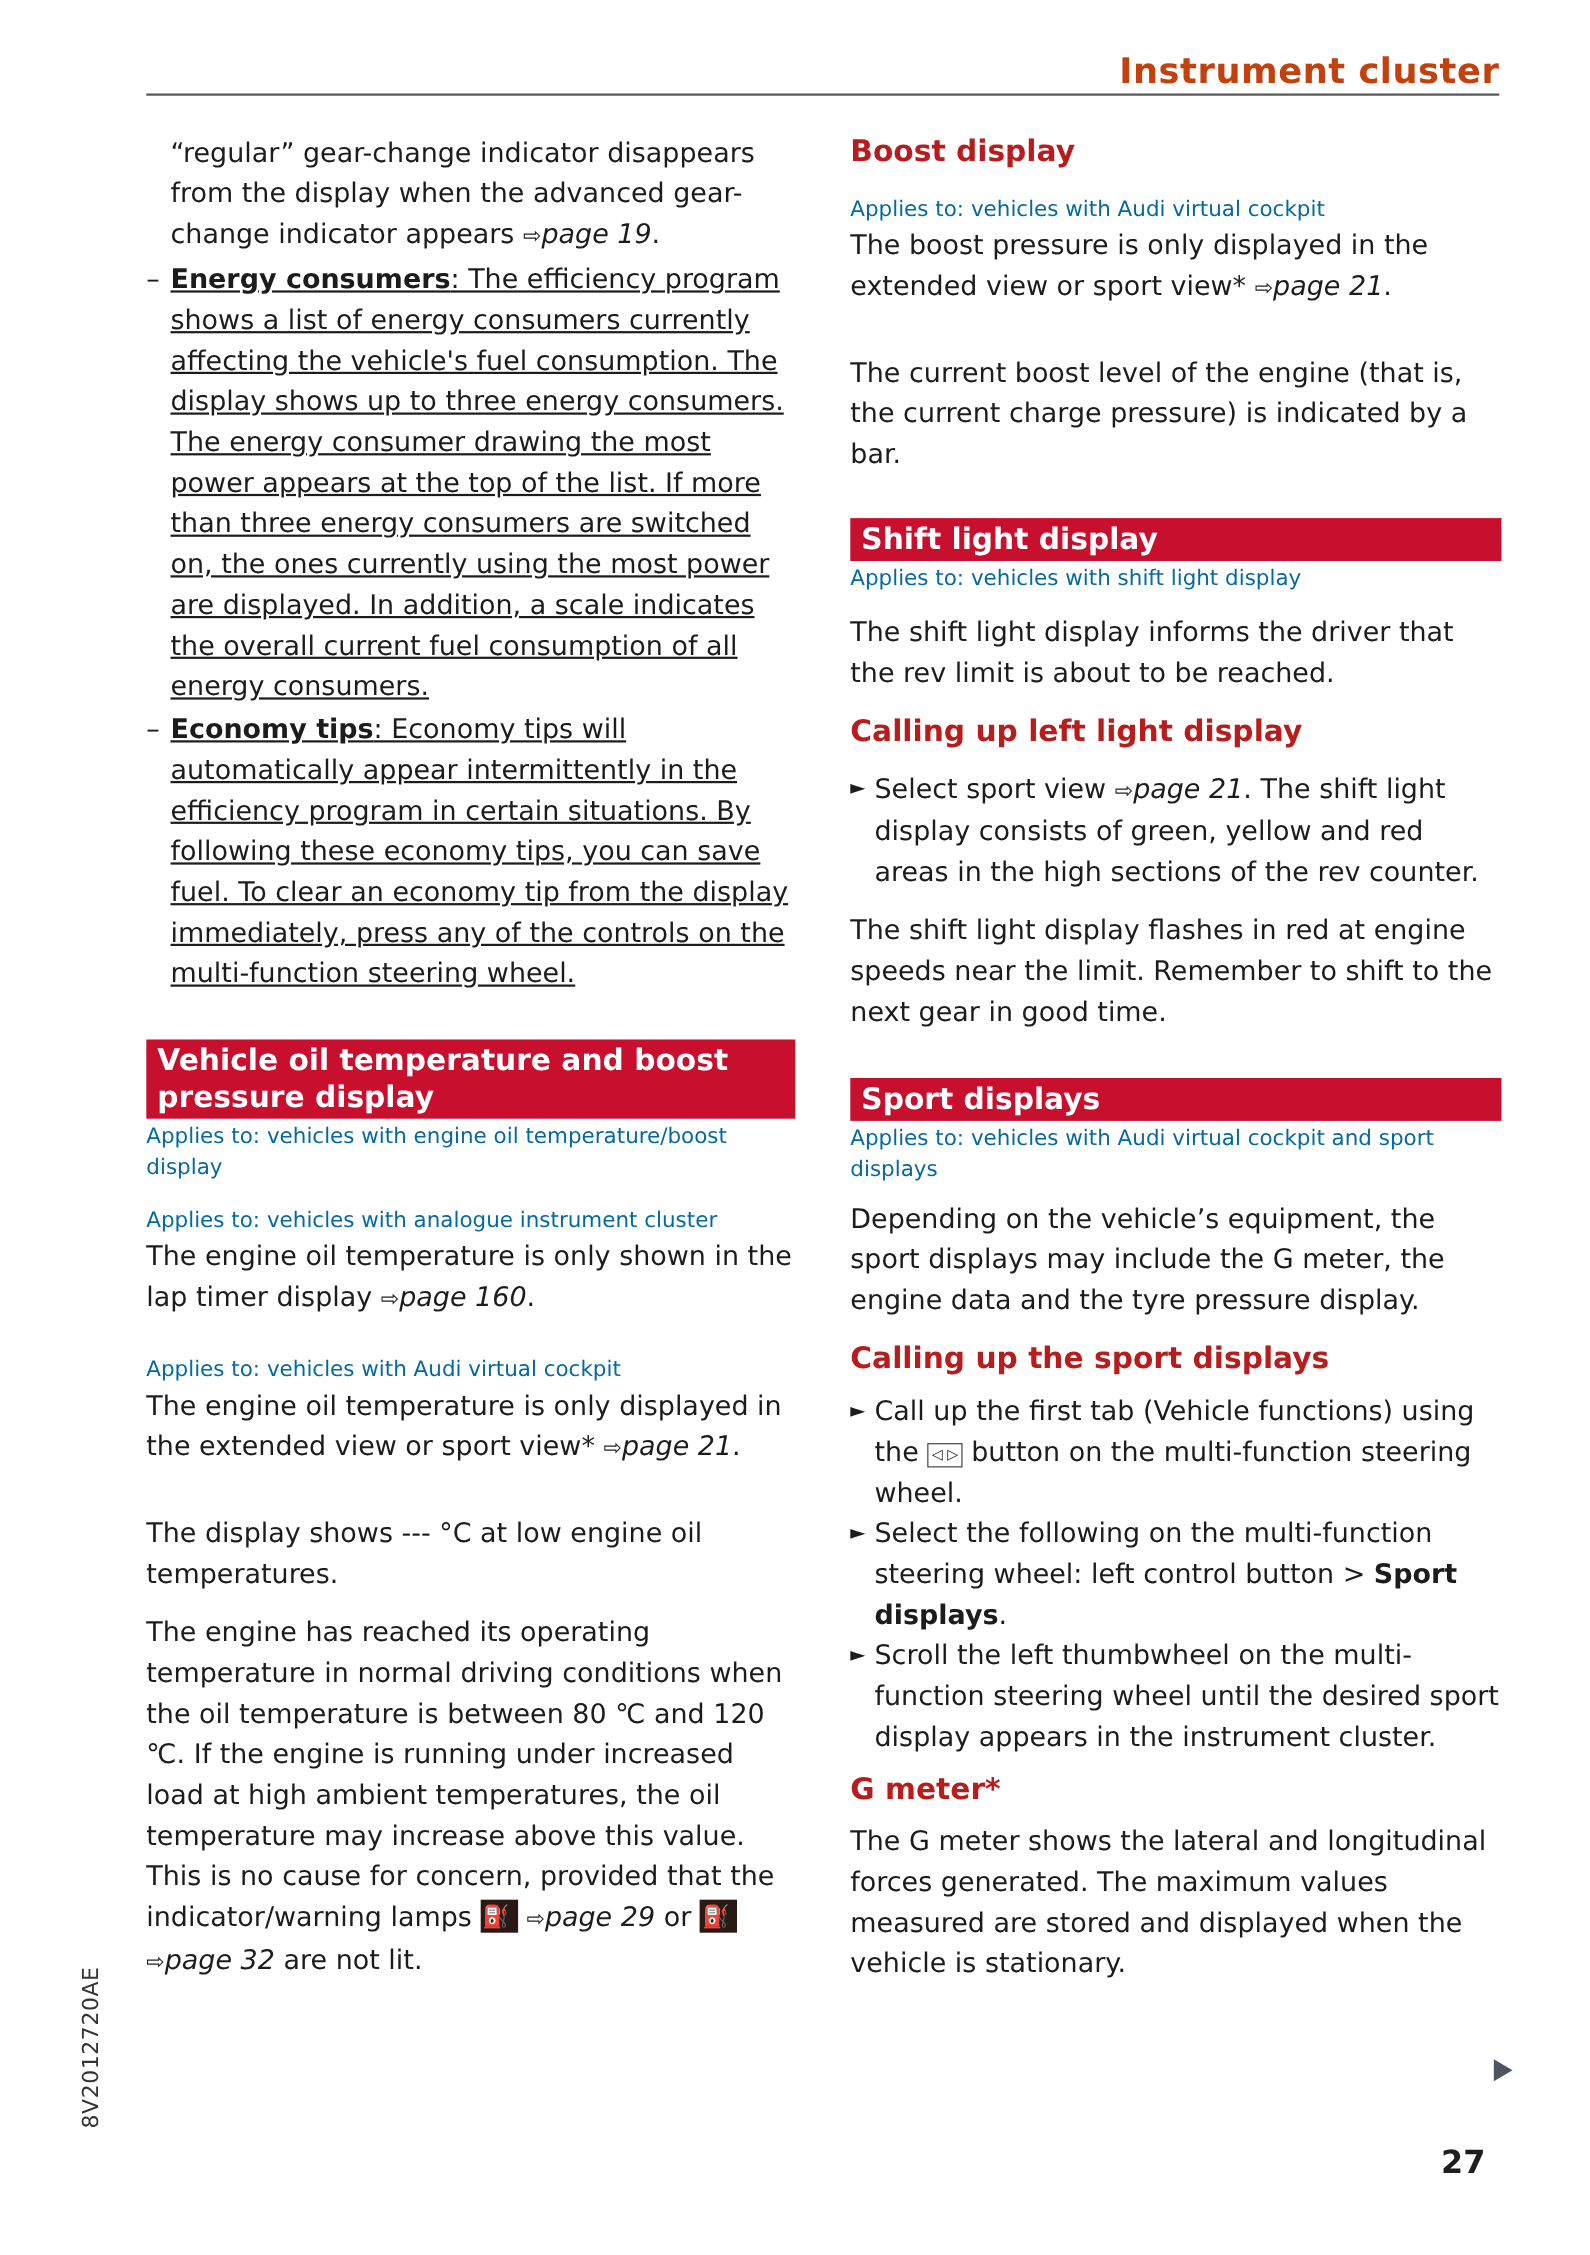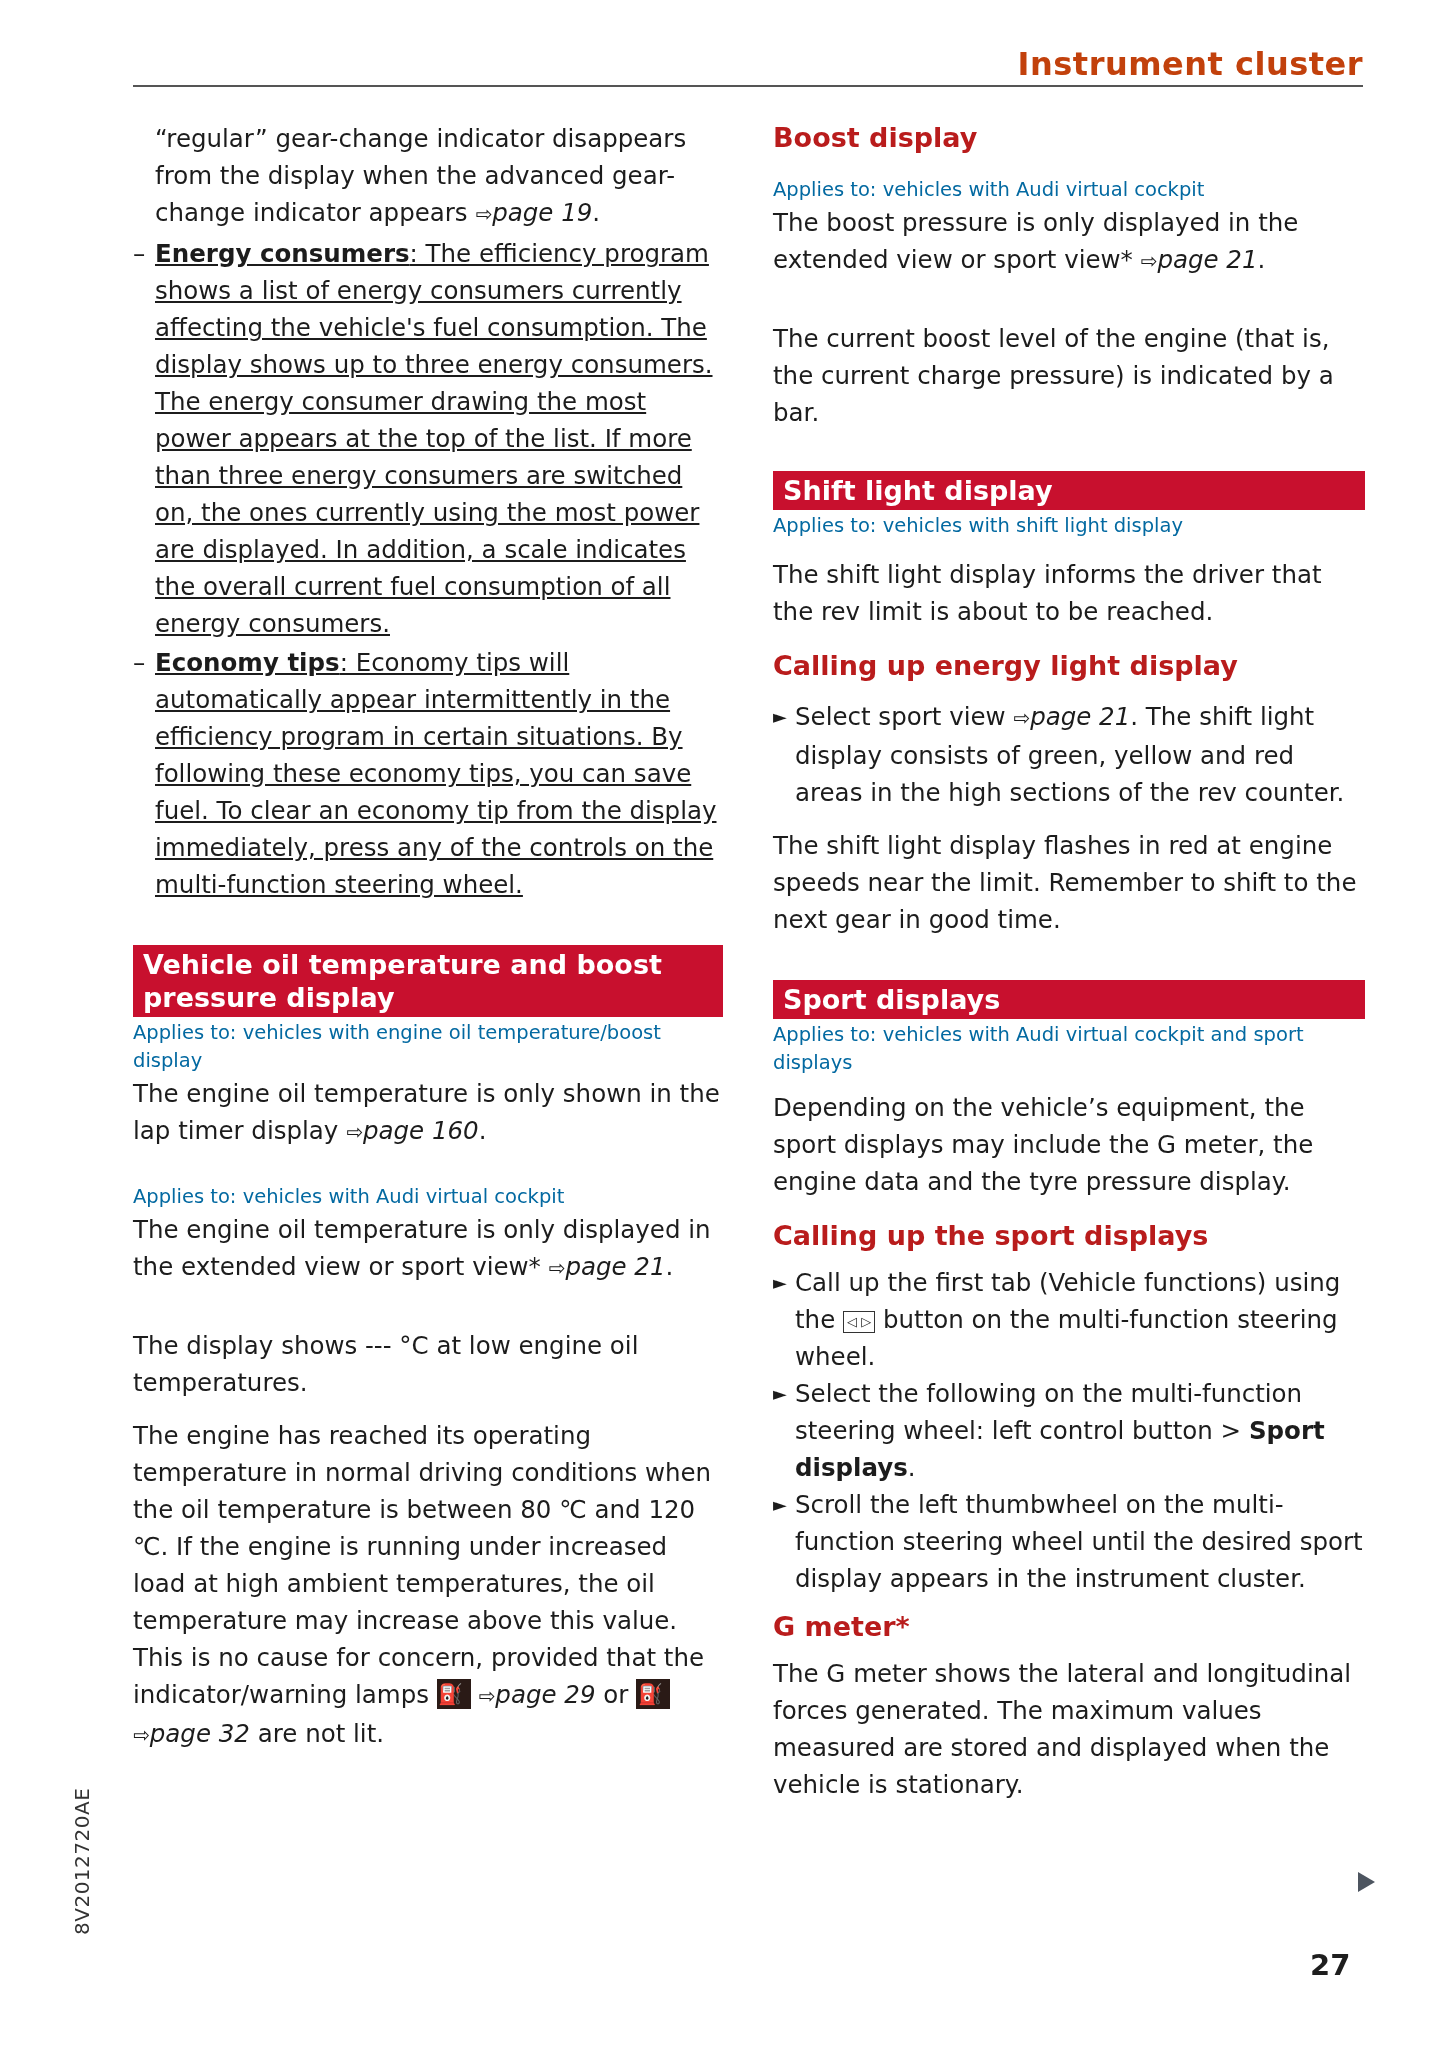--- a/index.html
+++ b/index.html
@@ -44,20 +44,21 @@
   <p class="dash-item" style="margin-top:2px">
     <b>Energy consumers</b><span>: The efficiency program shows a list of energy consumers currently affecting the vehicle's fuel consumption. The display shows up to three energy consumers. The energy consumer drawing the most power appears at the top of the list. If more than three energy consumers are switched on, the ones currently using the most power are displayed. In addition, a scale indicates the overall current fuel consumption of all energy consumers.</span>
   </p>
   <p class="dash-item" style="margin-top:2px">
     <b>Economy tips</b><span>: Economy tips will automatically appear intermittently in the efficiency program in certain situations. By following these economy tips, you can save fuel. To clear an economy tip from the display immediately, press any of the controls on the multi-function steering wheel.</span>
   </p>
 
   <div class="red-head" style="margin-top:42px">Vehicle oil temperature and boost pressure display</div>
   <div class="applies" style="margin-top:2px">Applies to: vehicles with engine oil temperature/boost display</div>
 
+  <div class="applies" style="margin-top:20px">Applies to: vehicles with analogue instrument cluster</div>
   <p>
     <span>The engine oil temperature is only shown in the lap timer display</span>
     <span class="arrow">⇨</span><span class="ref">page 160</span>.
   </p>
   <div class="applies" style="margin-top:32px">Applies to: vehicles with Audi virtual cockpit</div>
   <p>
     <span>The engine oil temperature is only displayed in the extended view or sport view*</span>
     <span class="arrow">⇨</span><span class="ref">page 21</span>.
   </p>
   <p style="margin-top:40px">The display shows --- °C at low engine oil temperatures.</p>
@@ -77,21 +78,21 @@
   <div class="applies" style="margin-top:20px">Applies to: vehicles with Audi virtual cockpit</div>
   <p>
     <span>The boost pressure is only displayed in the extended view or sport view*</span>
     <span class="arrow">⇨</span><span class="ref">page 21</span>.
   </p>
   <p style="margin-top:40px">The current boost level of the engine (that is, the current charge pressure) is indicated by a bar.</p>
 
   <div class="red-head" style="margin-top:40px">Shift light display</div>
   <div class="applies" style="margin-top:2px">Applies to: vehicles with shift light display</div>
   <p style="margin-top:16px">The shift light display informs the driver that the rev limit is about to be reached.</p>
-  <h3 style="margin-top:18px">Calling up energy light display</h3>
+  <h3 style="margin-top:18px">Calling up left light display</h3>
   <p class="bullet" style="margin-top:14px">
     <span class="marker">►</span>
     <span>Select sport view</span>
     <span class="arrow">⇨</span><span class="ref">page 21</span><span>. The shift light display consists of green, yellow and red areas in the high sections of the rev counter.</span>
   </p>
   <p style="margin-top:16px">The shift light display flashes in red at engine speeds near the limit. Remember to shift to the next gear in good time.</p>
 
   <div class="red-head" style="margin-top:42px">Sport displays</div>
   <div class="applies" style="margin-top:2px">Applies to: vehicles with Audi virtual cockpit and sport displays</div>
   <p style="margin-top:12px">Depending on the vehicle’s equipment, the sport displays may include the G meter, the engine data and the tyre pressure display.</p>

